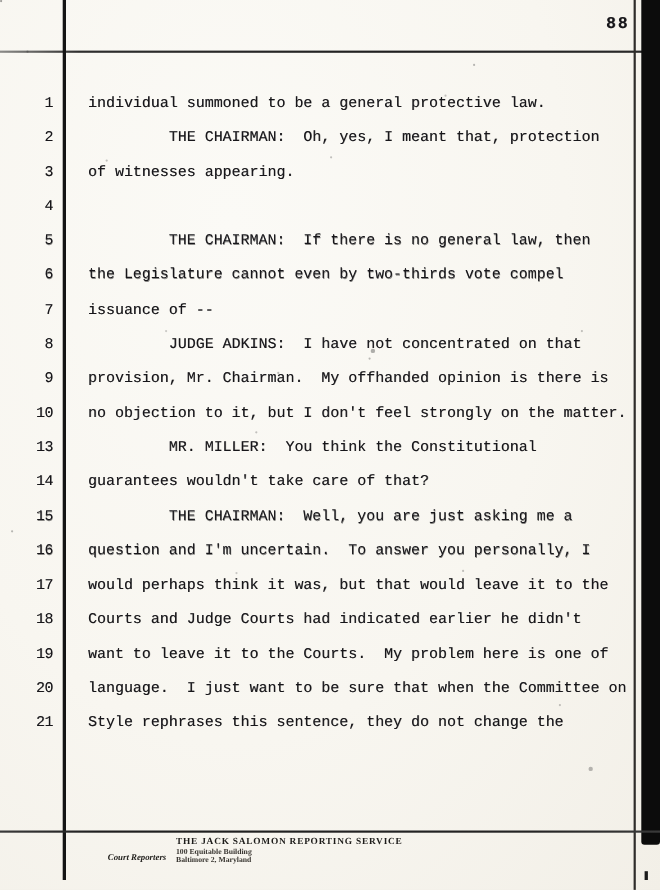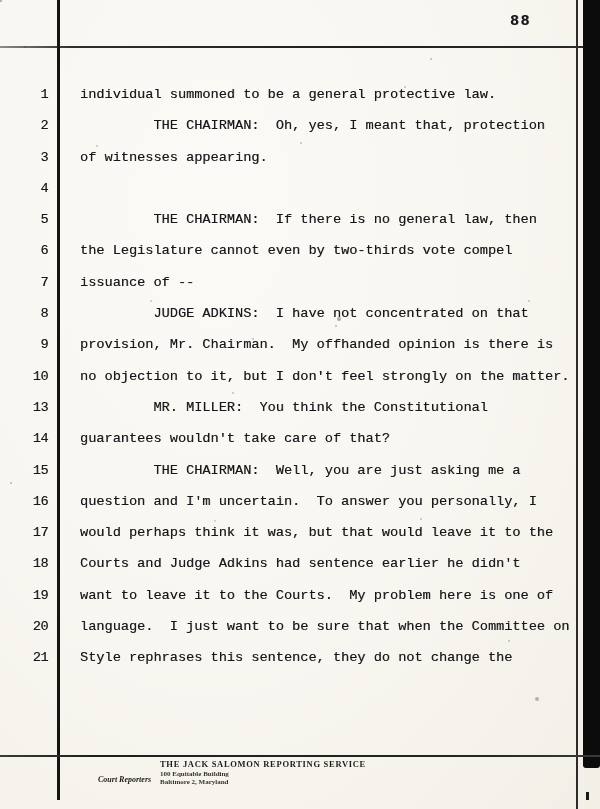--- a/index.html
+++ b/index.html
@@ -18,21 +18,21 @@
   .vline-left { position:absolute; left:57px; top:0; width:3px; height:800px; background:#141414; }
   .vline-right { position:absolute; left:576px; top:0; width:2px; height:809px; background:#2e2c2a; }
   .edge-band { position:absolute; left:583px; top:0; width:17px; height:768px; background:#0c0c0c; border-radius:0 0 3px 3px; }
   .edge-tick { position:absolute; left:586px; top:792px; width:3px; height:8px; background:#1a1a1a; }
   .rule-bottom {
     position:absolute; left:0; top:755px; width:600px; height:2px;
     background:linear-gradient(to right, #3a3a3a, #1f1f1f 15%, #242424 80%, #3a3a3a);
   }
   
   .page-number {
-    position:absolute; top:13px; left:510px; width:62px; 
+    position:absolute; top:13px; left:510px; width:62px; text-align:right;
     font-size:15px; font-weight:bold; letter-spacing:1.5px;
     text-shadow:.4px .4px 0 rgba(20,20,20,.45);
   }
   
   .lines { position:absolute; top:88px; left:0; width:600px; }
   .line-row { display:flex; height:31.3px; align-items:flex-start; }
   .line-no {
     flex:none; width:48px; text-align:right; font-size:13.5px; line-height:1.05;
     letter-spacing:-.5px; text-shadow:.35px .35px 0 rgba(20,20,20,.5);
   }
@@ -160,21 +160,21 @@
         <div class="line-text">question and I'm uncertain.  To answer you personally, I</div>
       </div>
 
       <div class="line-row">
         <div class="line-no">17</div>
         <div class="line-text">would perhaps think it was, but that would leave it to the</div>
       </div>
 
       <div class="line-row">
         <div class="line-no">18</div>
-        <div class="line-text">Courts and Judge Adkins had sentence earlier he didn't</div>
+        <div class="line-text">Courts and Judge Courts had indicated earlier he didn't</div>
       </div>
 
       <div class="line-row">
         <div class="line-no">19</div>
         <div class="line-text">want to leave it to the Courts.  My problem here is one of</div>
       </div>
 
       <div class="line-row">
         <div class="line-no">20</div>
         <div class="line-text">language.  I just want to be sure that when the Committee on</div>

